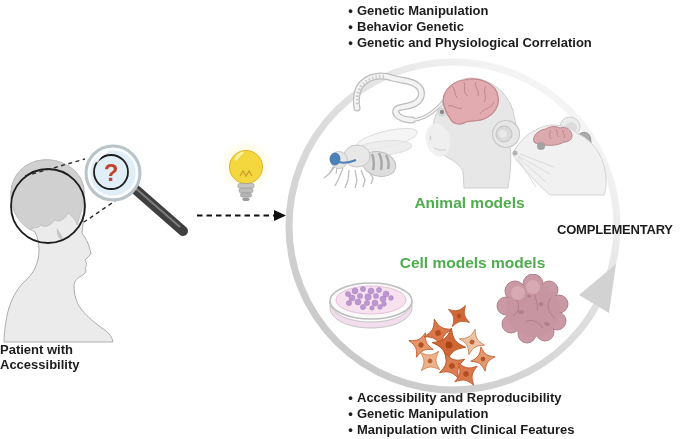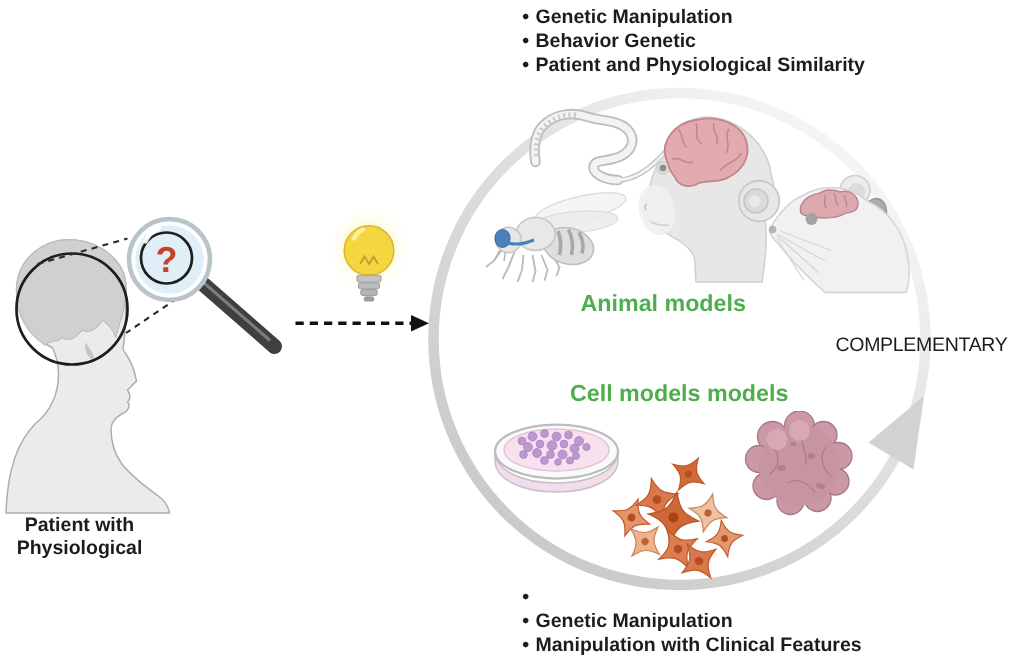--- a/index.html
+++ b/index.html
@@ -4,23 +4,23 @@
 <style>
   html,body{margin:0;padding:0;background:#fff;}
   .stage{
     position:relative;width:685px;height:439px;background:#ffffff;overflow:hidden;
     font-family:"Liberation Sans",sans-serif;color:#1c1c1c;
   }
   .abs{position:absolute;}
   .blist{display:flex;flex-direction:column;gap:0;}
   .brow{display:flex;align-items:flex-start;font-weight:700;font-size:13px;line-height:16px;color:#1c1c1c;}
   .brow .dot{width:13px;flex:0 0 13px;text-align:center;}
-  .green-label{font-weight:700;font-size:15.5px;color:#4ead4c;}
-  .comp-label{font-weight:400;font-size:13px;letter-spacing:-0.2px;color:#1c1c1c;white-space:nowrap;}
-  .patient-label{font-weight:700;font-size:13px;line-height:15px;text-align:center;color:#1c1c1c;}
+  .green-label{font-weight:700;font-size:15.5px;color:#4ead4c;text-align:center;}
+  .comp-label{font-weight:700;font-size:13px;letter-spacing:-0.2px;color:#1c1c1c;white-space:nowrap;}
+  .patient-label{font-weight:700;font-size:13px;line-height:15px;color:#1c1c1c;}
   svg{display:block;}
   .z0{z-index:0}.z2{z-index:2}.z3{z-index:3}
 </style>
 </head>
 <body>
 
 <div class="stage">
 
   <svg class="abs z0" style="left:0;top:0" width="685" height="439" viewBox="0 0 685 439">
     <defs>
@@ -39,27 +39,28 @@
     <div class="brow">
       <span class="dot">•</span>
       <span>Genetic Manipulation</span>
     </div>
     <div class="brow">
       <span class="dot">•</span>
       <span>Behavior Genetic</span>
     </div>
     <div class="brow">
       <span class="dot">•</span>
-      <span>Patient and Physiological Similarity</span>
+      <span>Genetic and Physiological Correlation</span>
     </div>
   </div>
 
   <div class="abs z3 blist" style="left:344px;top:390px;width:330px">
     <div class="brow">
       <span class="dot">•</span>
+      <span>Accessibility and Reproducibility</span>
     </div>
     <div class="brow">
       <span class="dot">•</span>
       <span>Genetic Manipulation</span>
     </div>
     <div class="brow">
       <span class="dot">•</span>
       <span>Manipulation with Clinical Features</span>
     </div>
   </div>
@@ -89,21 +90,21 @@
       <circle cx="111" cy="41" r="27" fill="#e0eff7" stroke="#b9c4c9" stroke-width="3"></circle>
       <circle cx="111" cy="41" r="24" fill="none" stroke="#ffffff" stroke-width="2.5" opacity="0.9"></circle>
       <circle cx="109" cy="40" r="17" fill="none" stroke="#1e1e1e" stroke-width="1.8"></circle>
       <path d="M 95,29 a 18,18 0 0 1 9,-9" stroke="#ffffff" stroke-width="3" fill="none" stroke-linecap="round" opacity="0.85"></path>
       <text x="109" y="49" text-anchor="middle" font-size="24" font-weight="700" fill="#c2442a">?</text>
     </g>
   </svg>
 
   <div class="abs z3 patient-label" style="left:0px;top:342px;width:106px">
     <div>Patient with</div>
-    <div>Physiological</div>
+    <div>Accessibility</div>
   </div>
 
   <svg class="abs z2" style="left:214px;top:139px" width="64" height="66" viewBox="0 0 64 66">
     <defs>
       <radialGradient id="glowGrad" cx="50%" cy="45%" r="50%">
         <stop offset="0%" stop-color="#fbf2a8" stop-opacity="0.95"></stop>
         <stop offset="55%" stop-color="#fdf7c9" stop-opacity="0.55"></stop>
         <stop offset="100%" stop-color="#ffffff" stop-opacity="0"></stop>
       </radialGradient>
     </defs>

